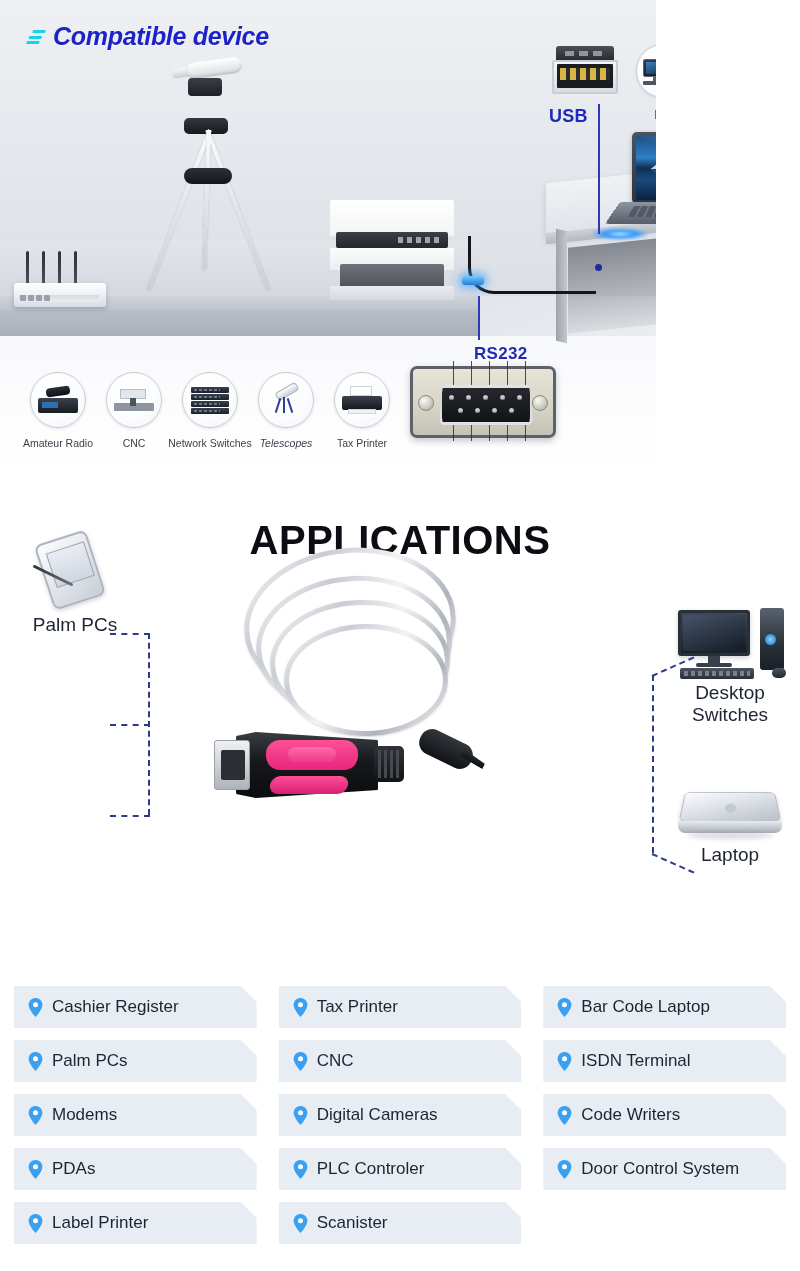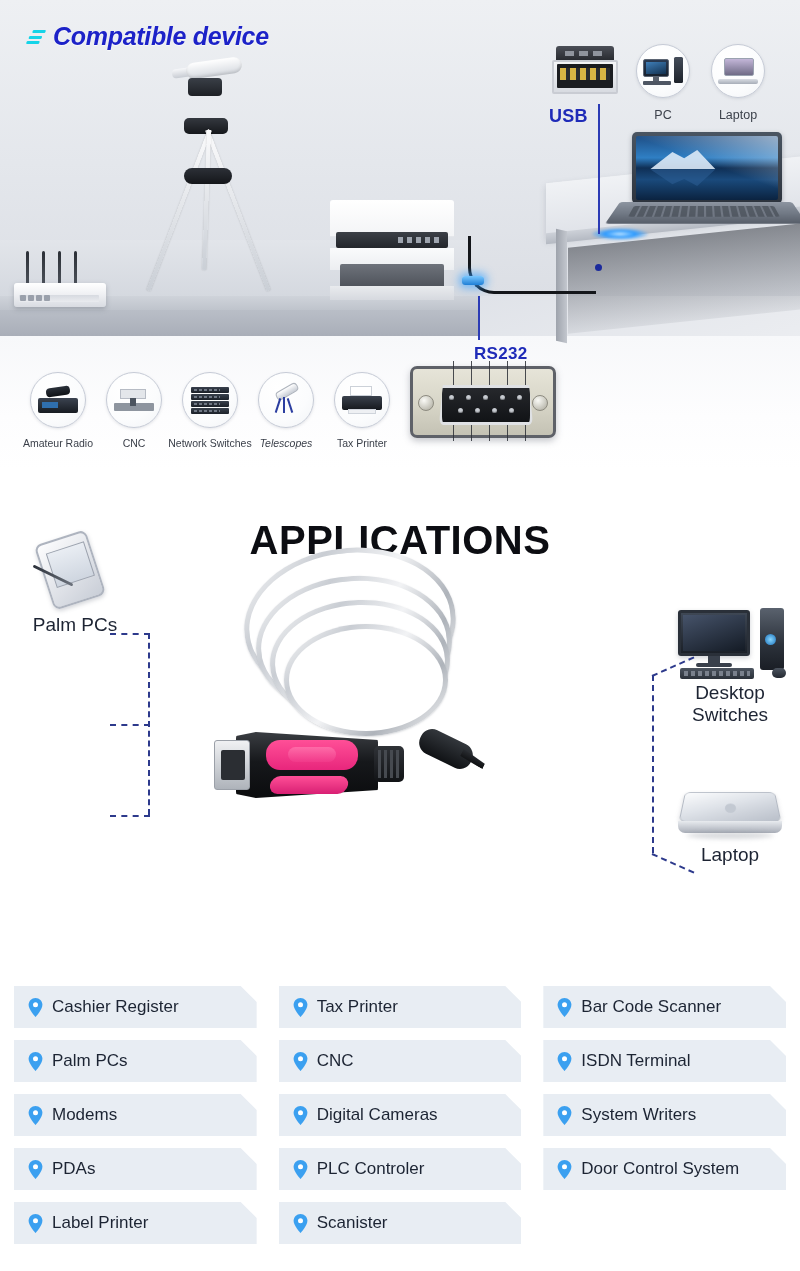--- a/index.html
+++ b/index.html
@@ -6,21 +6,21 @@
   html, body {
     width: 800px; height: 1271px;
     font-family: "Liberation Sans", sans-serif;
     background: #ffffff;
     overflow: hidden;
   }
   #page { position: relative; width: 800px; height: 1271px; background:#fff; }
 
   
   .hero {
-    position: absolute; left:0; top:0; width:800px; height:470px;
+    position: absolute; left:0; top:0; width:656px; height:470px;
     background: linear-gradient(160deg,#f2f3f6 0%,#e7e9ee 32%,#dfe2e8 60%,#f4f5f7 100%);
     overflow: hidden;
   }
   
   .wall {
     position:absolute; left:0; top:0; width:800px; height:296px;
     background: linear-gradient(180deg,#eef0f3 0%,#e4e7ec 55%,#dcdfe5 100%);
   }
   .shelf-top {
     position:absolute; left:0; top:296px; width:480px; height:14px;
@@ -796,21 +796,21 @@
       </span>
       <span>Tax Printer</span>
     </div>
     <div class="tag">
       <span class="pin">
         <svg width="15" height="19" viewBox="0 0 15 19">
             <path d="M7.5 0C3.6 0 .6 3 .6 6.8c0 5 6.9 12.2 6.9 12.2s6.9-7.2 6.9-12.2C14.4 3 11.4 0 7.5 0z" fill="#3ba0f0"></path>
             <circle cx="7.5" cy="6.8" r="2.5" fill="#ffffff"></circle>
           </svg>
       </span>
-      <span>Bar Code Scanner</span>
+      <span>Bar Code Laptop</span>
     </div>
     <div class="tag">
       <span class="pin">
         <svg width="15" height="19" viewBox="0 0 15 19">
             <path d="M7.5 0C3.6 0 .6 3 .6 6.8c0 5 6.9 12.2 6.9 12.2s6.9-7.2 6.9-12.2C14.4 3 11.4 0 7.5 0z" fill="#3ba0f0"></path>
             <circle cx="7.5" cy="6.8" r="2.5" fill="#ffffff"></circle>
           </svg>
       </span>
       <span>Palm PCs</span>
     </div>
@@ -850,21 +850,21 @@
       </span>
       <span>Digital Cameras</span>
     </div>
     <div class="tag">
       <span class="pin">
         <svg width="15" height="19" viewBox="0 0 15 19">
             <path d="M7.5 0C3.6 0 .6 3 .6 6.8c0 5 6.9 12.2 6.9 12.2s6.9-7.2 6.9-12.2C14.4 3 11.4 0 7.5 0z" fill="#3ba0f0"></path>
             <circle cx="7.5" cy="6.8" r="2.5" fill="#ffffff"></circle>
           </svg>
       </span>
-      <span>System Writers</span>
+      <span>Code Writers</span>
     </div>
     <div class="tag">
       <span class="pin">
         <svg width="15" height="19" viewBox="0 0 15 19">
             <path d="M7.5 0C3.6 0 .6 3 .6 6.8c0 5 6.9 12.2 6.9 12.2s6.9-7.2 6.9-12.2C14.4 3 11.4 0 7.5 0z" fill="#3ba0f0"></path>
             <circle cx="7.5" cy="6.8" r="2.5" fill="#ffffff"></circle>
           </svg>
       </span>
       <span>PDAs</span>
     </div>

